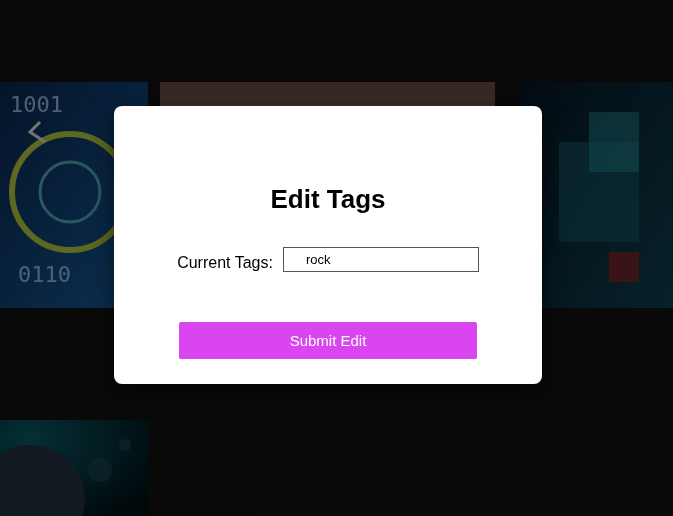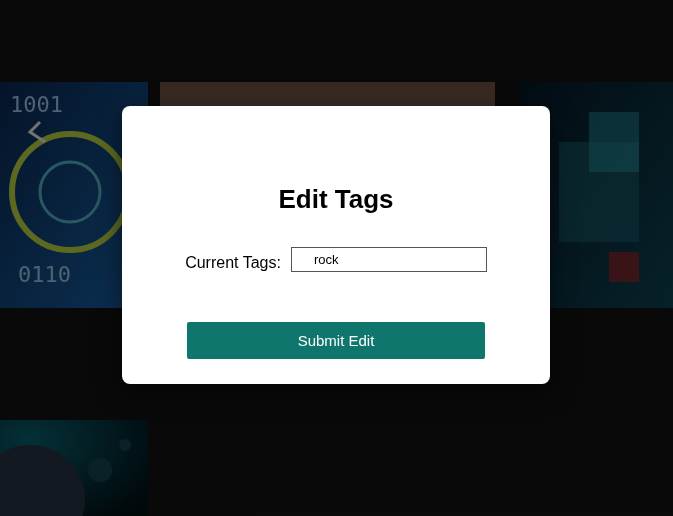--- a/index.html
+++ b/index.html
@@ -25,21 +25,20 @@
   }
   .modal {
     position: absolute;
     left: 114px; top: 106px;
     width: 428px; height: 278px;
     background: #ffffff;
     border-radius: 8px;
     box-shadow: 0 6px 24px rgba(0,0,0,0.55);
     padding-top: 78px;
     text-align: center;
-    margin-left: 8px;
   }
   .modal h2 {
     margin: 0;
     font-size: 26px;
     font-weight: bold;
     color: #000;
   }
   .form-row {
     margin-top: 32px;
     display: flex;
@@ -58,21 +57,21 @@
     padding: 3px 22px;
     font-size: 13px;
     font-family: inherit;
     outline: none;
   }
   .submit-btn {
     display: block;
     margin: 50px auto 0 auto;
     width: 298px;
     height: 37px;
-    background: #0f766e;
+    background: #d946ef;
     color: #ffffff;
     border: none;
     font-size: 15px;
     cursor: pointer;
     border-radius: 2px;
   }
 
   
   .t1 svg, .t2 svg, .t3 svg, .t4 svg { width:100%; height:100%; display:block; }
 </style>

